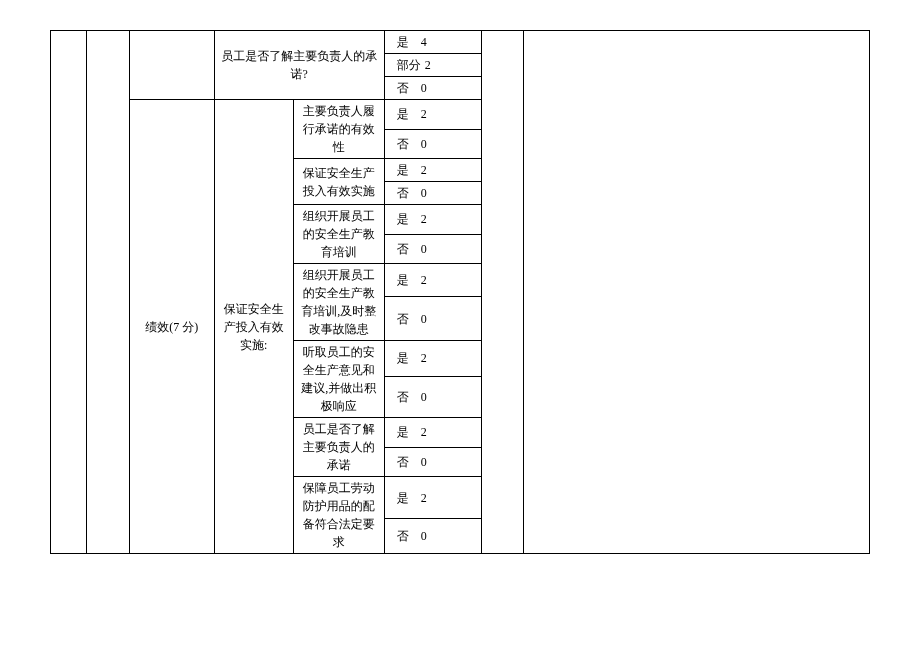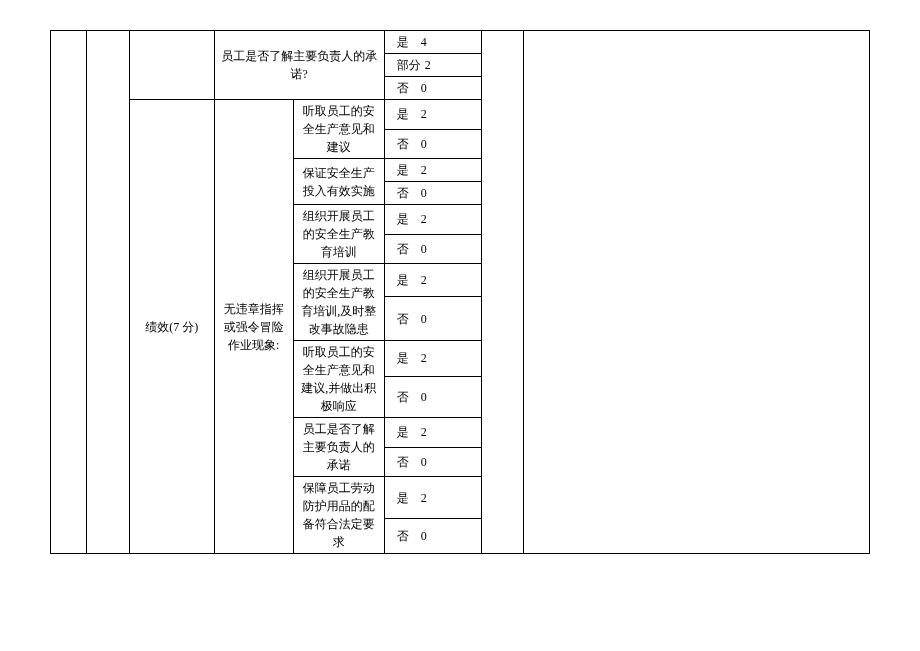--- a/index.html
+++ b/index.html
@@ -71,22 +71,22 @@
     </td>
   </tr>
   <tr>
     <td class="score-cell">
       <span>否</span><span class="score-num">0</span>
     </td>
   </tr>
 
   <tr>
     <td rowspan="14">绩效(7 分)</td>
-    <td rowspan="14">无违章指挥或强令冒险作业现象:</td>
-    <td rowspan="2">听取员工的安全生产意见和建议</td>
+    <td rowspan="14">保证安全生产投入有效实施:</td>
+    <td rowspan="2">主要负责人履行承诺的有效性</td>
     <td class="score-cell">
       <span>是</span><span class="score-num">2</span>
     </td>
   </tr>
   <tr>
     <td class="score-cell">
       <span>否</span><span class="score-num">0</span>
     </td>
   </tr>
 

